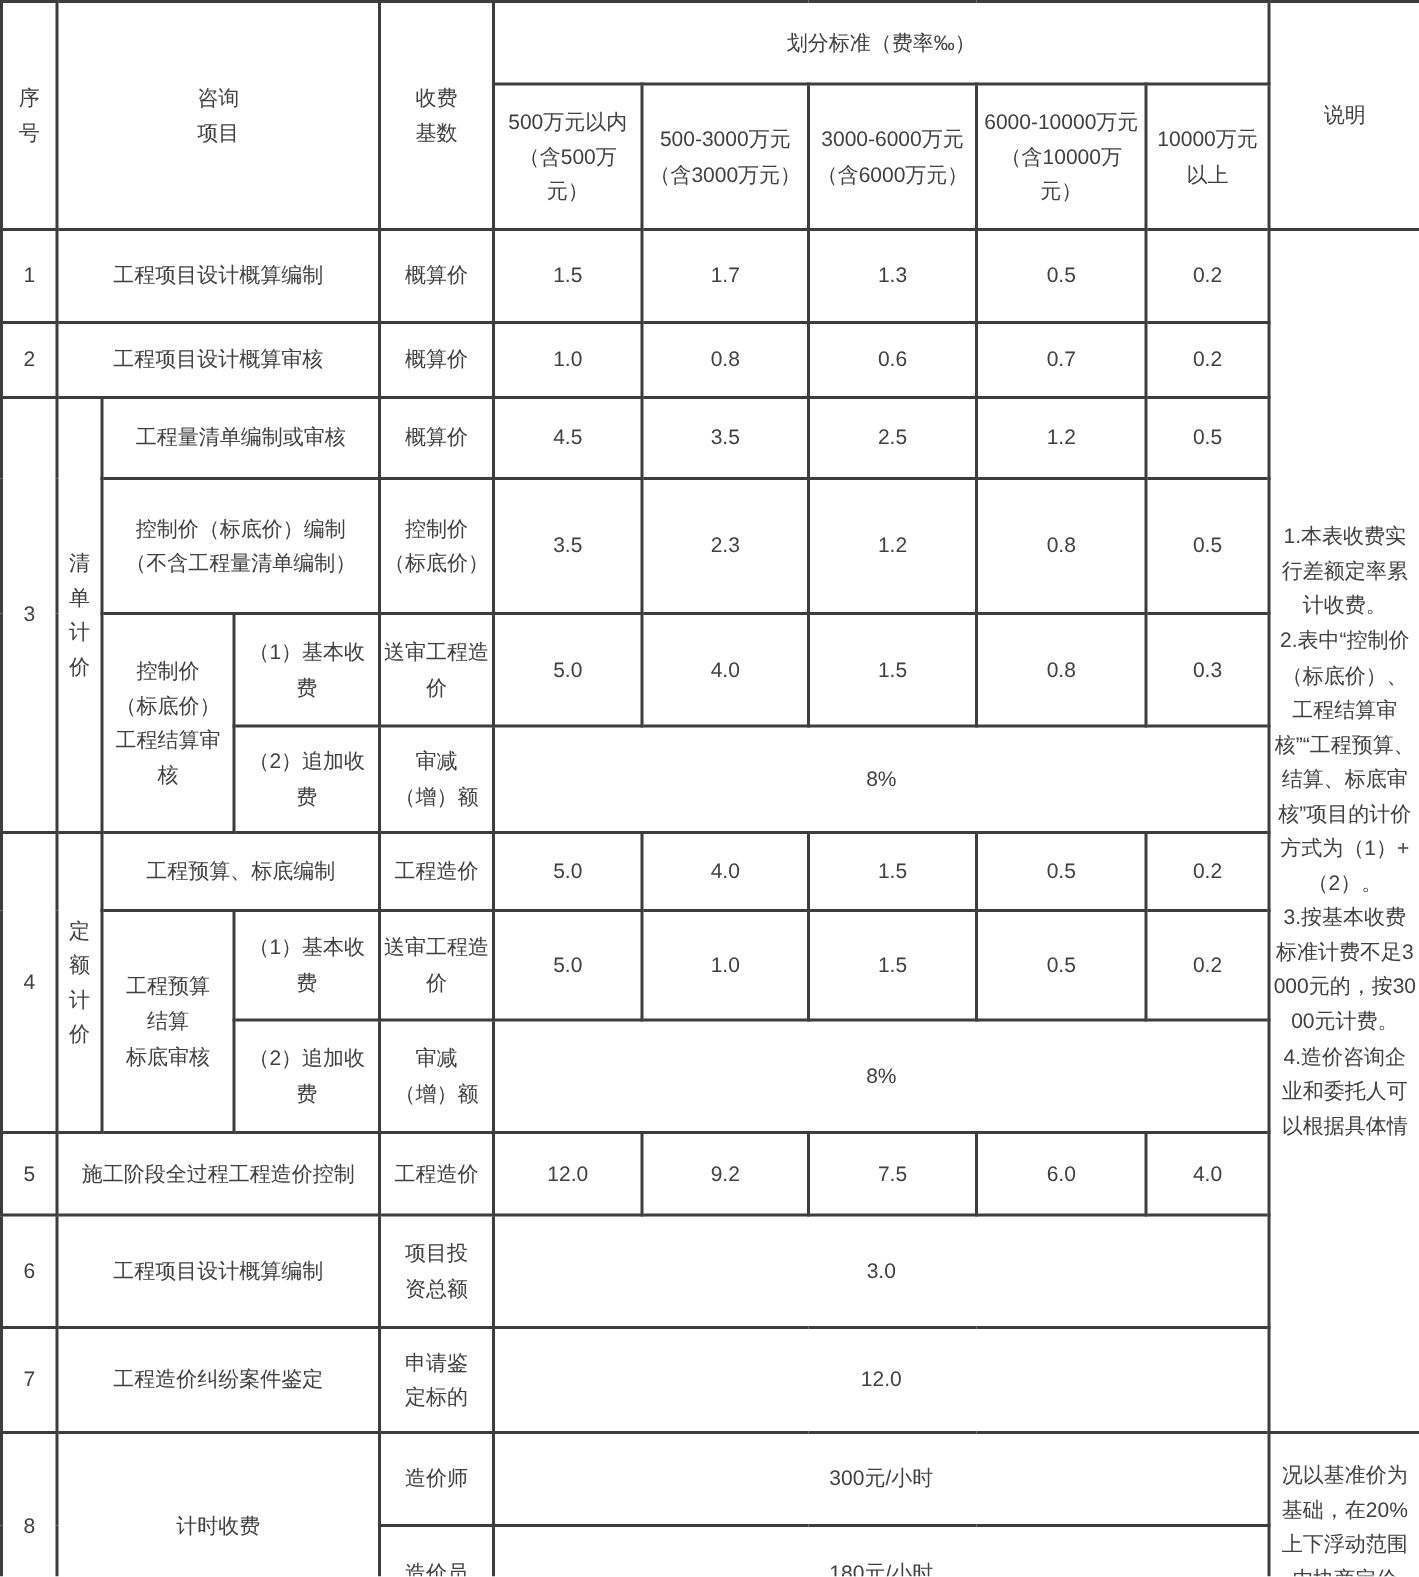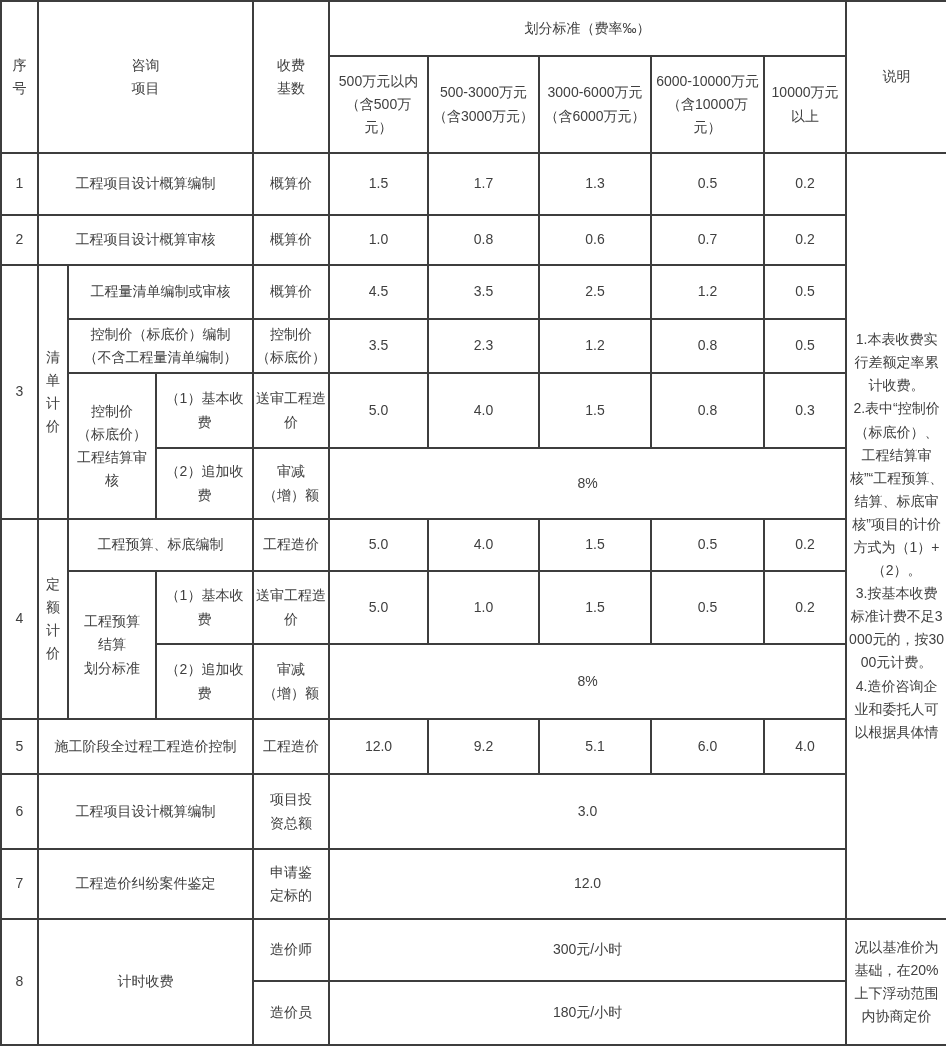--- a/index.html
+++ b/index.html
@@ -125,21 +125,21 @@
         <td rowspan="4" class="group">清单计价</td>
         <td colspan="2">工程量清单编制或审核</td>
         <td>概算价</td>
         <td>4.5</td>
         <td>3.5</td>
         <td>2.5</td>
         <td>1.2</td>
         <td>0.5</td>
       </tr>
 
-      <tr style="height:54px">
+      <tr style="height:90px">
         <td colspan="2">控制价（标底价）编制
 （不含工程量清单编制）</td>
         <td>控制价
 （标底价）</td>
         <td>3.5</td>
         <td>2.3</td>
         <td>1.2</td>
         <td>0.8</td>
         <td>0.5</td>
       </tr>
@@ -173,21 +173,21 @@
         <td>5.0</td>
         <td>4.0</td>
         <td>1.5</td>
         <td>0.5</td>
         <td>0.2</td>
       </tr>
 
       <tr style="height:73px">
         <td rowspan="2">工程预算
 结算
-划分标准</td>
+标底审核</td>
         <td>（1）基本收费</td>
         <td>送审工程造
 价</td>
         <td>5.0</td>
         <td>1.0</td>
         <td>1.5</td>
         <td>0.5</td>
         <td>0.2</td>
       </tr>
 
@@ -197,21 +197,21 @@
 （增）额</td>
         <td colspan="5">8%</td>
       </tr>
 
       <tr style="height:55px">
         <td>5</td>
         <td colspan="3">施工阶段全过程工程造价控制</td>
         <td>工程造价</td>
         <td>12.0</td>
         <td>9.2</td>
-        <td>5.1</td>
+        <td>7.5</td>
         <td>6.0</td>
         <td>4.0</td>
       </tr>
 
       <tr style="height:75px">
         <td>6</td>
         <td colspan="3">工程项目设计概算编制</td>
         <td>项目投
 资总额</td>
         <td colspan="5">3.0</td>

